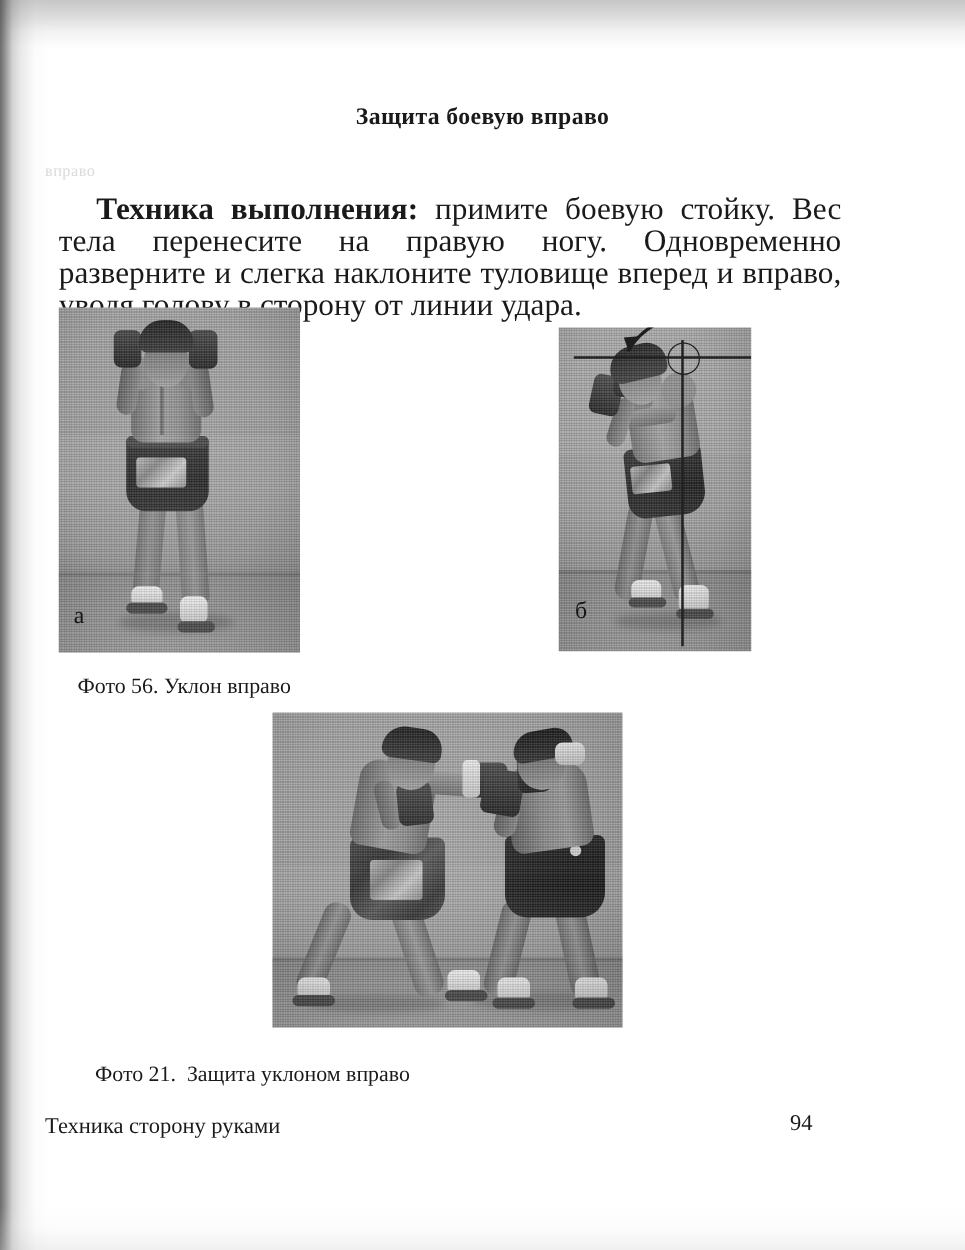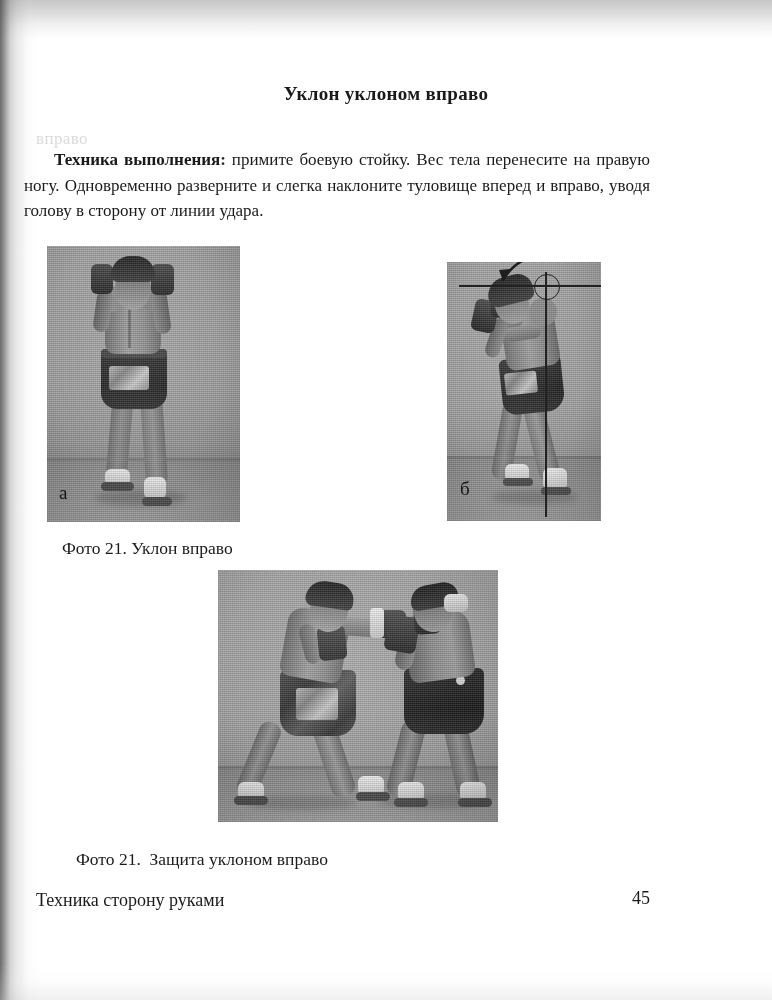--- a/index.html
+++ b/index.html
@@ -63,44 +63,44 @@
     width: 772px; height: 36px;
     background: linear-gradient(to top,
                 rgba(205,205,205,0.30) 0%,
                 rgba(235,235,235,0.12) 50%,
                 rgba(255,255,255,0) 100%);
     pointer-events: none;
   }
   .ghost-bleed {
     position: absolute;
     color: rgba(150,150,150,0.35);
-    font-size: 17px;
+    font-size: 13px;
     letter-spacing: 0.4px;
     white-space: nowrap;
     pointer-events: none;
     font-family: "Liberation Serif", serif;
   }
 
   
   #title {
     position: absolute;
     top: 83px;
     left: 0;
     width: 772px;
     text-align: center;
     font-size: 19px;
     font-weight: bold;
     letter-spacing: 0.3px;
   }
   #body-text {
     position: absolute;
     top: 130px;
-    left: 24px;
+    left: 47px;
     width: 626px;
-    font-size: 17px;
+    font-size: 25px;
     line-height: 25.5px;
     text-align: justify;
     text-indent: 0;
   }
   #body-text .lead {
     font-weight: bold;
   }
   #body-text .indent {
     display: inline-block;
     width: 30px;
@@ -224,21 +224,21 @@
 
 <div id="page">
 
   <div class="scan-top-shadow"></div>
   <div class="scan-left-shadow"></div>
   <div class="scan-left-dark"></div>
   <div class="scan-bottom-fade"></div>
 
   <div class="ghost-bleed" style="left:36px; top:129px;">вправо</div>
 
-  <div id="title">Уклон уклоном вправо</div>
+  <div id="title">Защита боевую вправо</div>
 
   <p id="body-text">
     <span class="indent"></span><span class="lead">Техника выполнения:</span><span> примите боевую стойку. Вес тела перенесите на правую ногу. Одновременно разверните и слегка наклоните туловище вперед и вправо, уводя голову в сторону от линии удара.</span>
   </p>
 
   <div class="photo" id="photo-42a">
 
     <div class="fig floor" style="left:0; top:214px; width:193px; height:62px;
          background:linear-gradient(to bottom,#8c8c8c,#a4a4a4);"></div>
     <div class="fig" style="left:0; top:212px; width:193px; height:3px; background:#7d7d7d;"></div>
@@ -356,21 +356,21 @@
       <path d="M78 6 C60 2, 40 10, 28 30" stroke="#1e1e1e" stroke-width="2.6" fill="none" stroke-linecap="round"></path>
       <path d="M28 31 L36 19 L24 20 Z" fill="#1e1e1e"></path>
     </svg>
 
     <div class="grain"></div>
     <div class="vignette"></div>
 
     <div class="photo-label" style="left:13px; top:216px;">б</div>
   </div>
 
-  <div class="caption" id="caption-42">Фото 21. Уклон вправо</div>
+  <div class="caption" id="caption-42">Фото 56. Уклон вправо</div>
 
   <div class="photo" id="photo-43">
 
     <div class="fig floor" style="left:0; top:198px; width:280px; height:54px;
          background:linear-gradient(to bottom,#8a8a8a,#a6a6a6);"></div>
     <div class="fig" style="left:0; top:196px; width:280px; height:3px; background:#7c7c7c;"></div>
     <div class="fig rnd" style="left:28px; top:226px; width:110px; height:14px;
          background:rgba(70,70,70,0.30); filter:blur(3px);"></div>
     <div class="fig rnd" style="left:160px; top:224px; width:108px; height:14px;
          background:rgba(70,70,70,0.30); filter:blur(3px);"></div>
@@ -452,15 +452,15 @@
     <div class="fig" style="left:226px; top:24px; width:24px; height:18px; border-radius:6px;
          background:linear-gradient(to bottom,#f0f0f0,#c6c6c6);"></div>
 
     <div class="grain"></div>
     <div class="vignette"></div>
   </div>
 
   <div class="caption" id="caption-43">Фото 21.  Защита уклоном вправо</div>
 
   <div id="footer-left">Техника сторону руками</div>
-  <div id="footer-page">45</div>
+  <div id="footer-page">94</div>
 
 </div>
 
 </body></html>

